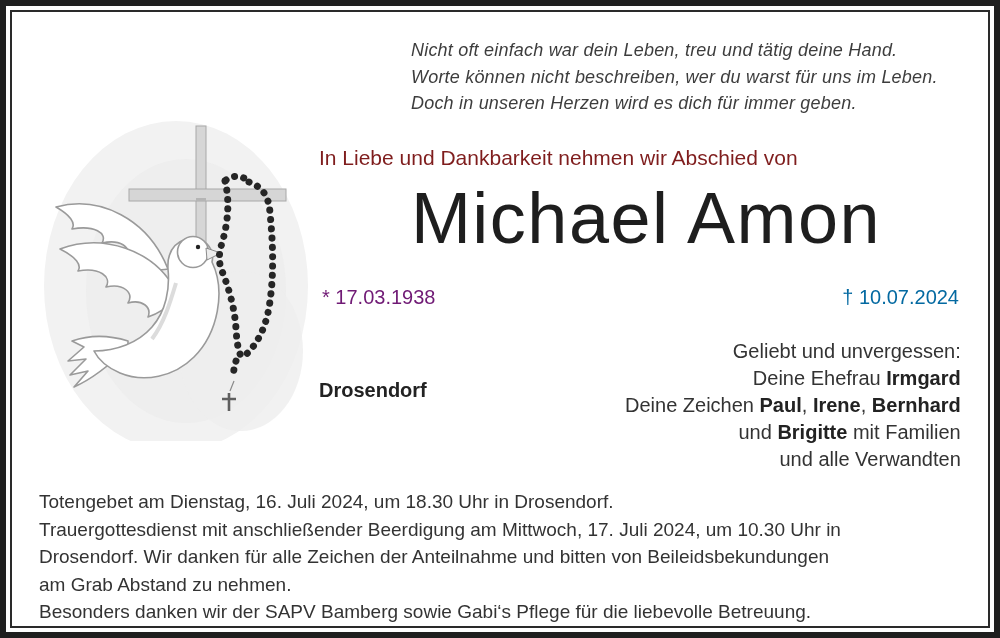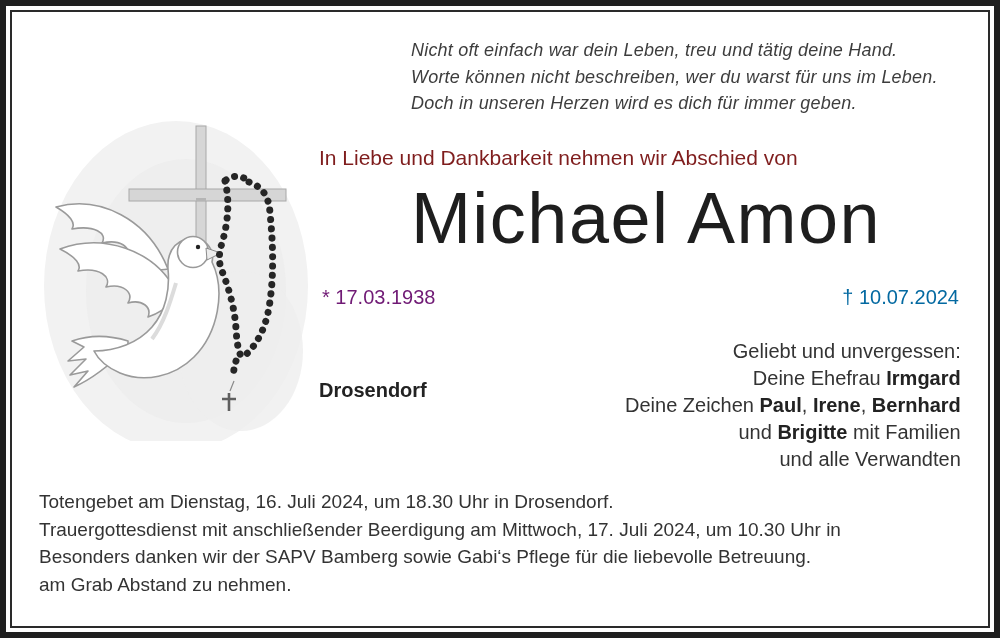--- a/index.html
+++ b/index.html
@@ -123,16 +123,17 @@
     <div class="fline">Geliebt und unvergessen:</div>
     <div class="fline"><span>Deine Ehefrau </span><b>Irmgard</b></div>
     <div class="fline"><span>Deine Zeichen </span><b>Paul</b><span>, </span><b>Irene</b><span>, </span><b>Bernhard</b></div>
     <div class="fline"><span>und </span><b>Brigitte</b><span> mit Familien</span></div>
     <div class="fline">und alle Verwandten</div>
   </div>
 
   <div class="abs events">
     <div class="eline">Totengebet am Dienstag, 16. Juli 2024, um 18.30 Uhr in Drosendorf.</div>
     <div class="eline">Trauergottesdienst mit anschließender Beerdigung am Mittwoch, 17. Juli 2024, um 10.30 Uhr in</div>
+    <div class="eline">Drosendorf. Wir danken für alle Zeichen der Anteilnahme und bitten von Beileidsbekundungen</div>
+    <div class="eline">am Grab Abstand zu nehmen.</div>
     <div class="eline">Besonders danken wir der SAPV Bamberg sowie Gabi‘s Pflege für die liebevolle Betreuung.</div>
-    <div class="eline">am Grab Abstand zu nehmen.</div>
   </div>
 </div>
 
 </body></html>

